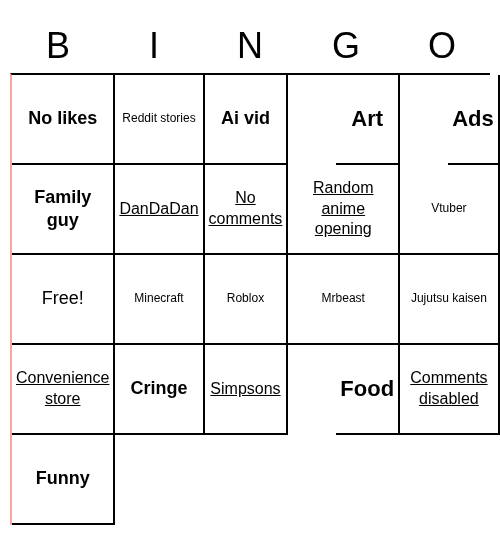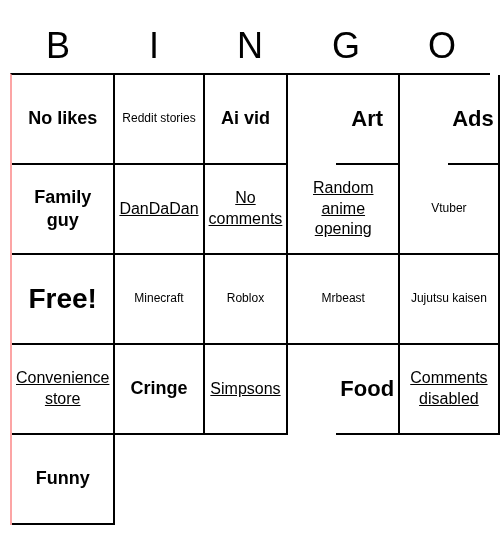--- a/index.html
+++ b/index.html
@@ -67,22 +67,22 @@
       font-size: 18px;
       font-weight: bold;
     }
 
     .cell.small {
       font-size: 16px;
       text-decoration: underline;
     }
 
     .cell.free {
-      font-size: 28px;
-      font-weight: bold;
+      font-size: 18px;
+      font-weight: normal;
     }
   </style>
 </head>
 <body>
 
 <div class="bingo-container">
   <div class="bingo-title">
     <span>B</span>
     <span>I</span>
     <span>N</span>

